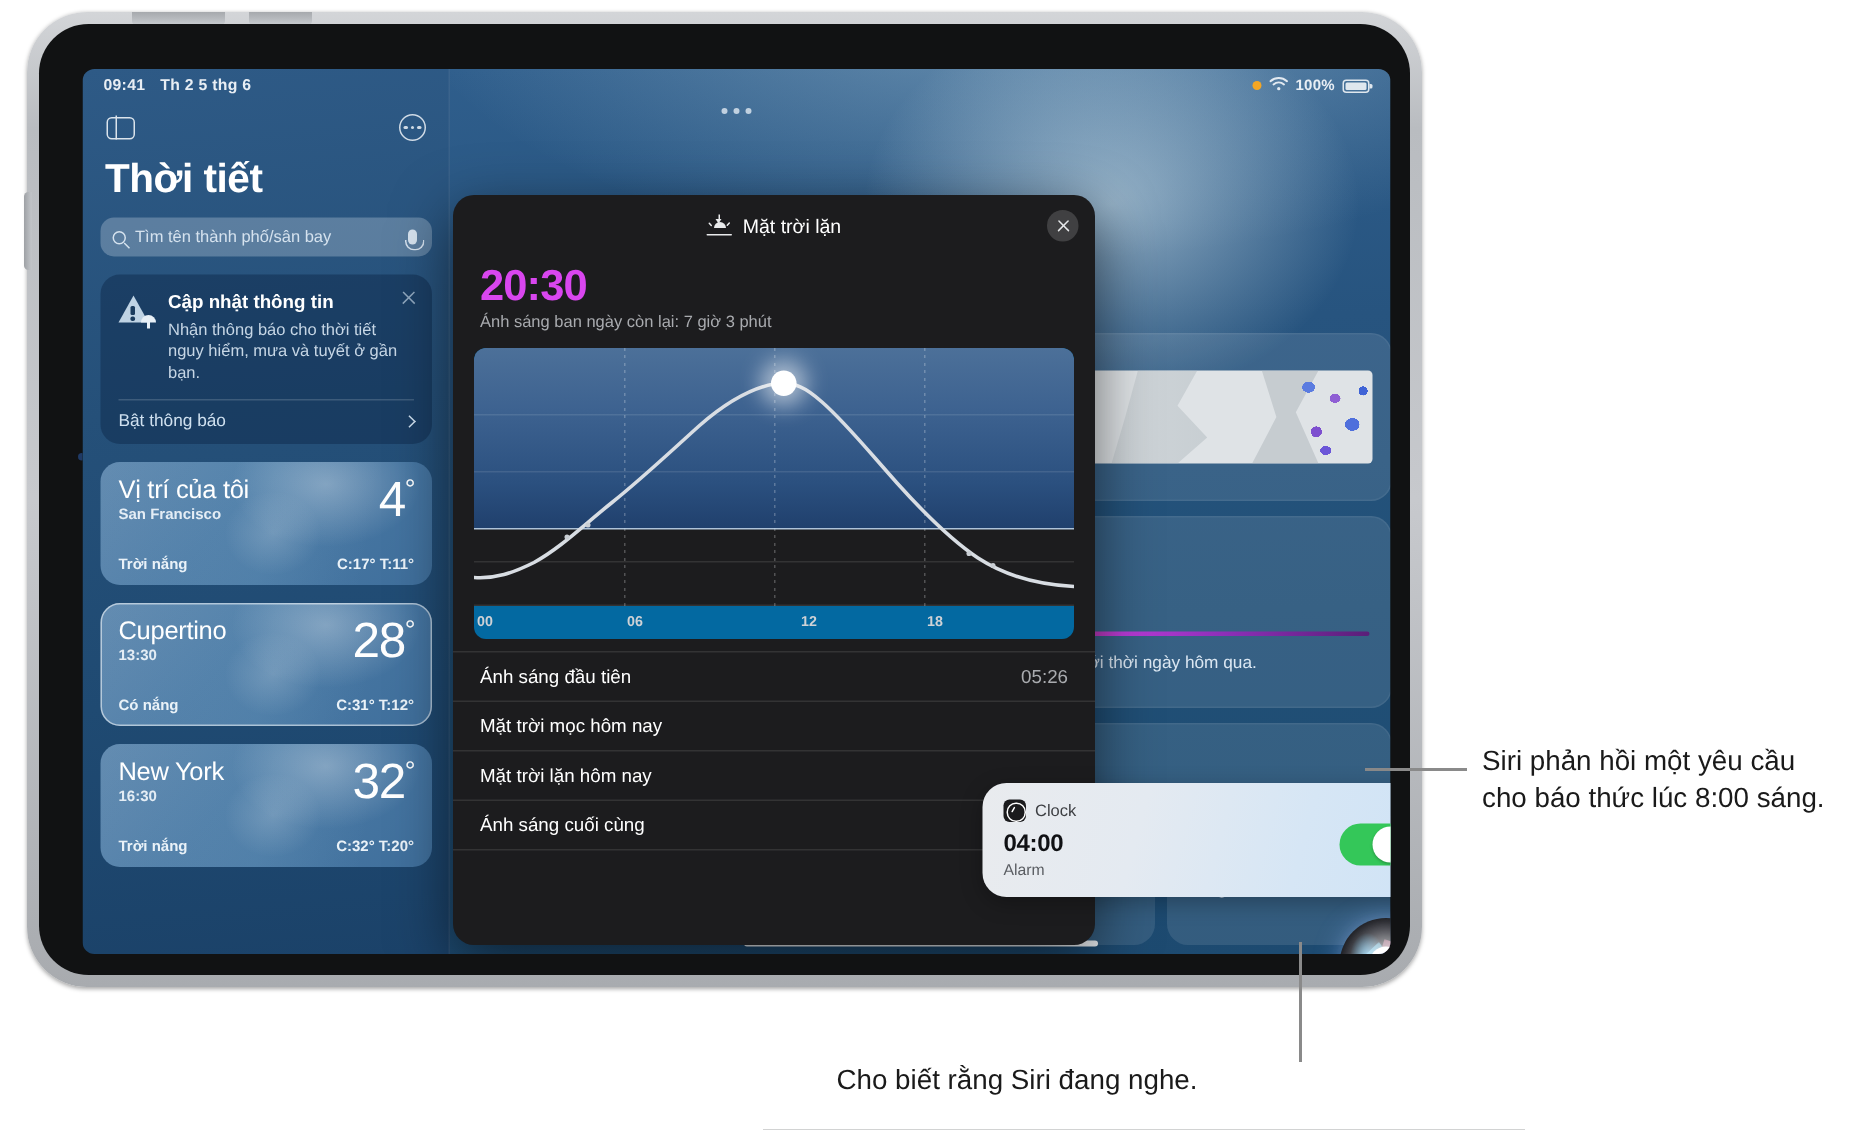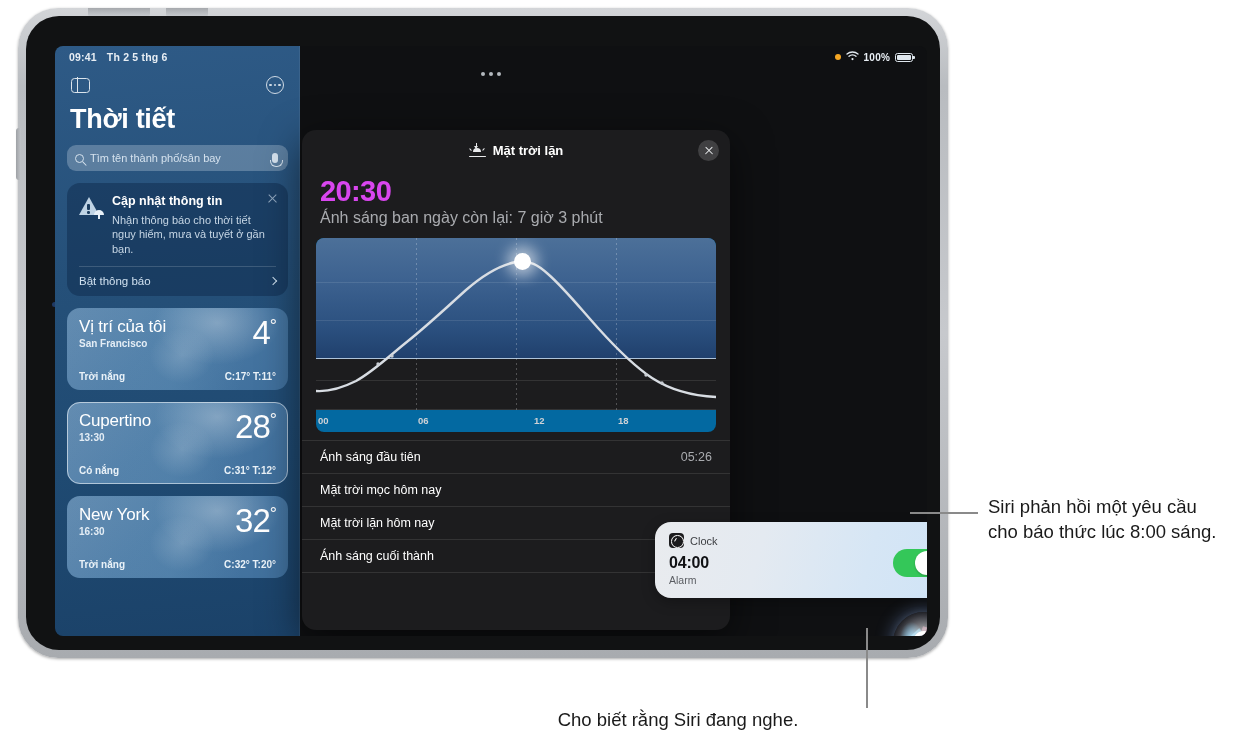--- a/index.html
+++ b/index.html
@@ -47,21 +47,21 @@
   }
   .screen {
     position: absolute; left: 29px; top: 30px;
     width: 872px; height: 590px;
     border-radius: 8px;
     overflow: hidden;
     background: #0f1012;
   }
 
   
-  .wx-app { position:absolute; inset:0; display:flex;flex-direction:column; }
+  .wx-app { position:absolute; inset:0; display:flex; }
   .wx-sidebar {
     position: relative;
     width: 245px; height:100%;
     background: linear-gradient(175deg,#2e5a86 0%,#255079 38%,#1f4a72 70%,#1b4269 100%);
     padding: 0 12px;
   }
   .wx-sidebar::after{
     content:""; position:absolute; right:0; top:0; width:1px; height:100%;
     background: rgba(255,255,255,.07);
   }
@@ -290,41 +290,41 @@
 
   
   .modal{
     position:absolute; left:247px; top:84px; width:428px; height:500px;
     background:#1c1c1e; border-radius:14px; z-index:40;
     box-shadow:0 12px 40px rgba(0,0,0,.55);
     overflow:hidden;
   }
   .modal-head{
     position:relative; height:40px; display:flex;align-items:center;justify-content:center;gap:7px;
-    color:#fff;font-size:13px;font-weight:700;
+    color:#fff;font-size:13px;font-weight:400;
   }
   .sunset-ico{position:relative;width:17px;height:14px;}
   .sunset-ico .sun{position:absolute;left:4.5px;top:5px;width:8px;height:4.2px;border-radius:5px 5px 0 0;background:#e9eaec;}
   .sunset-ico .base{position:absolute;left:0;bottom:0;width:17px;height:1.3px;background:#e9eaec;border-radius:1px;}
   .sunset-ico .r1,.sunset-ico .r2{position:absolute;width:1.2px;height:3px;background:#e9eaec;border-radius:1px;}
   .sunset-ico .r1{left:1.6px;top:5.4px;transform:rotate(-42deg);}
   .sunset-ico .r2{right:1.6px;top:5.4px;transform:rotate(42deg);}
   .sunset-ico .dn{position:absolute;left:7.4px;top:0px;width:1.3px;height:4.4px;background:#e9eaec;}
   .sunset-ico .dn::after{content:"";position:absolute;left:-1.6px;top:3.2px;width:0;height:0;border-left:2.4px solid transparent;border-right:2.4px solid transparent;border-top:3px solid #e9eaec;}
   .modal-close{
     position:absolute;right:11px;top:10px;width:21px;height:21px;border-radius:50%;
     background:rgba(255,255,255,.16);
   }
   .modal-close::before,.modal-close::after{
     content:"";position:absolute;left:5.5px;top:10px;width:10px;height:1.4px;background:#e6e8ea;border-radius:1px;
   }
   .modal-close::before{transform:rotate(45deg);} .modal-close::after{transform:rotate(-45deg);}
 
   .modal-time{padding:5px 18px 0 18px;color:#d946ef;font-size:29px;font-weight:700;letter-spacing:-.6px;}
-  .modal-sub{padding:1px 18px 0 18px;color:#a9abaf;font-size:16px;}
+  .modal-sub{padding:1px 18px 0 18px;color:#a9abaf;font-size:11px;}
 
   .chart-wrap{
     margin:11px 14px 0 14px; height:194px; border-radius:8px; position:relative; overflow:hidden;
     background:#0369a1;
   }
   .chart-sky{
     position:absolute; left:0; right:0; top:0; height:120px;
     background:linear-gradient(180deg,#4c7099 0%,#3d6290 35%,#2b507f 75%,#20406d 100%);
     border-radius:7px 7px 0 0;
   }
@@ -662,21 +662,21 @@
             </div>
             <div class="row">
               <span>Mặt trời mọc hôm nay</span>
               <span class="val"></span>
             </div>
             <div class="row">
               <span>Mặt trời lặn hôm nay</span>
               <span class="val"></span>
             </div>
             <div class="row">
-              <span>Ánh sáng cuối thành</span>
+              <span>Ánh sáng cuối cùng</span>
               <span class="val">21:00</span>
             </div>
             <div class="rows-bottom"></div>
           </div>
         </div>
 
         <div class="alarm">
           <div class="alarm-head">
             <span class="clock-ico"></span>
             <span class="alarm-app">Clock</span>

